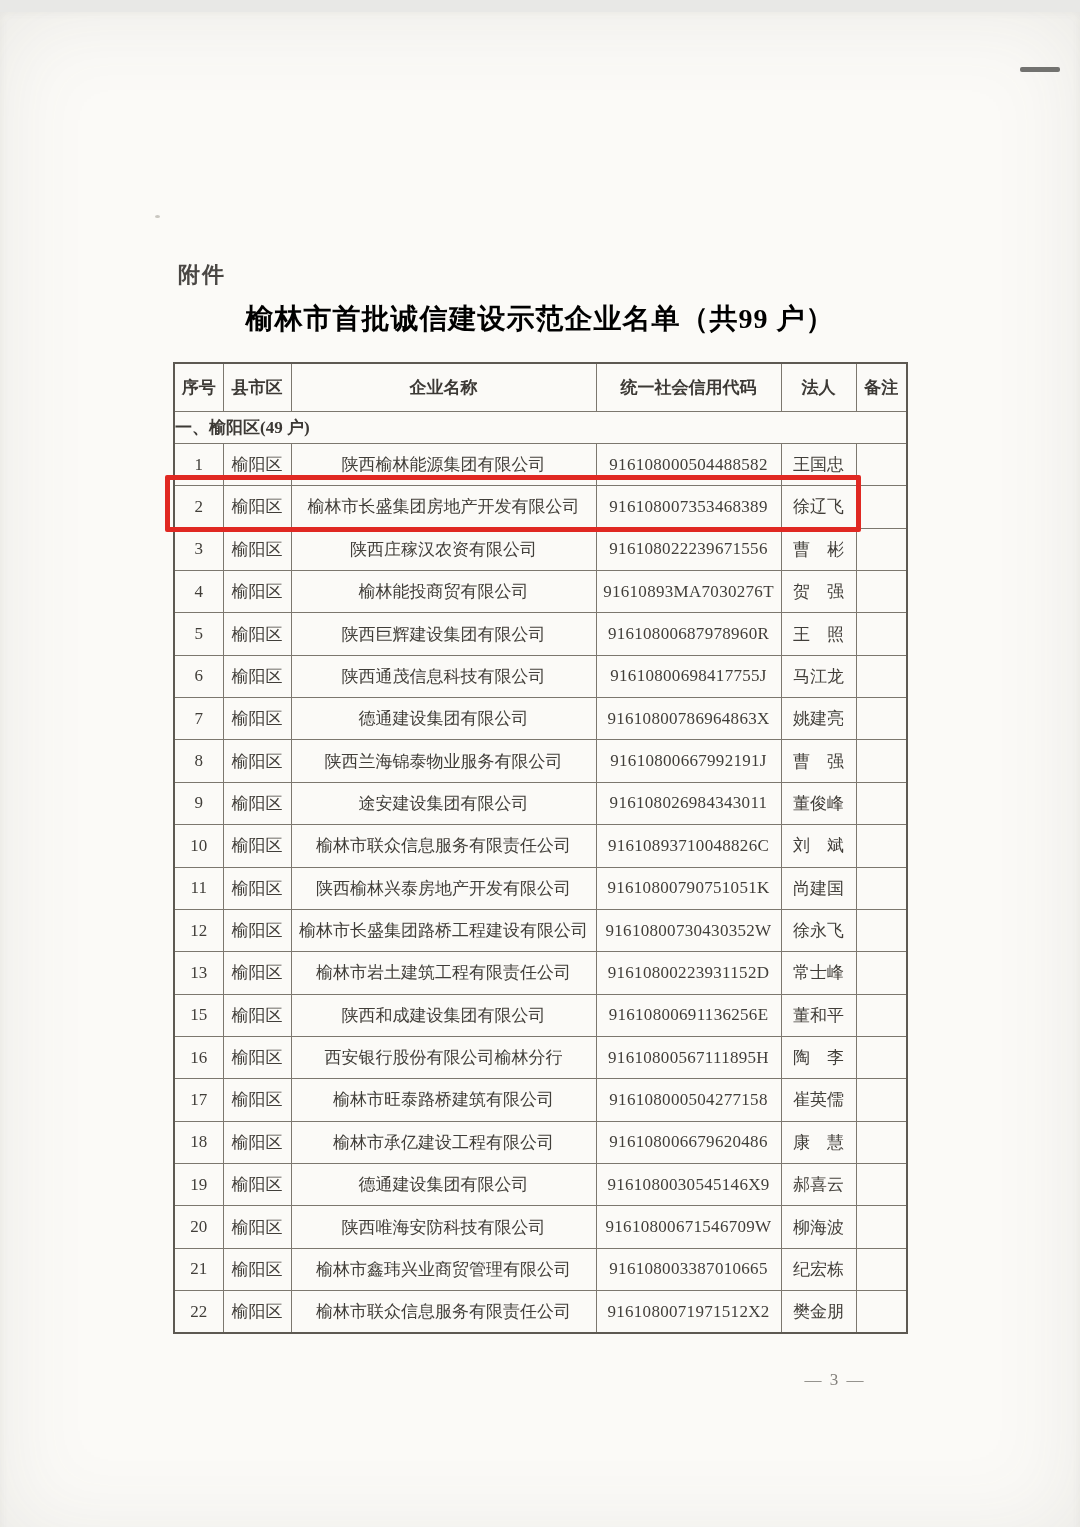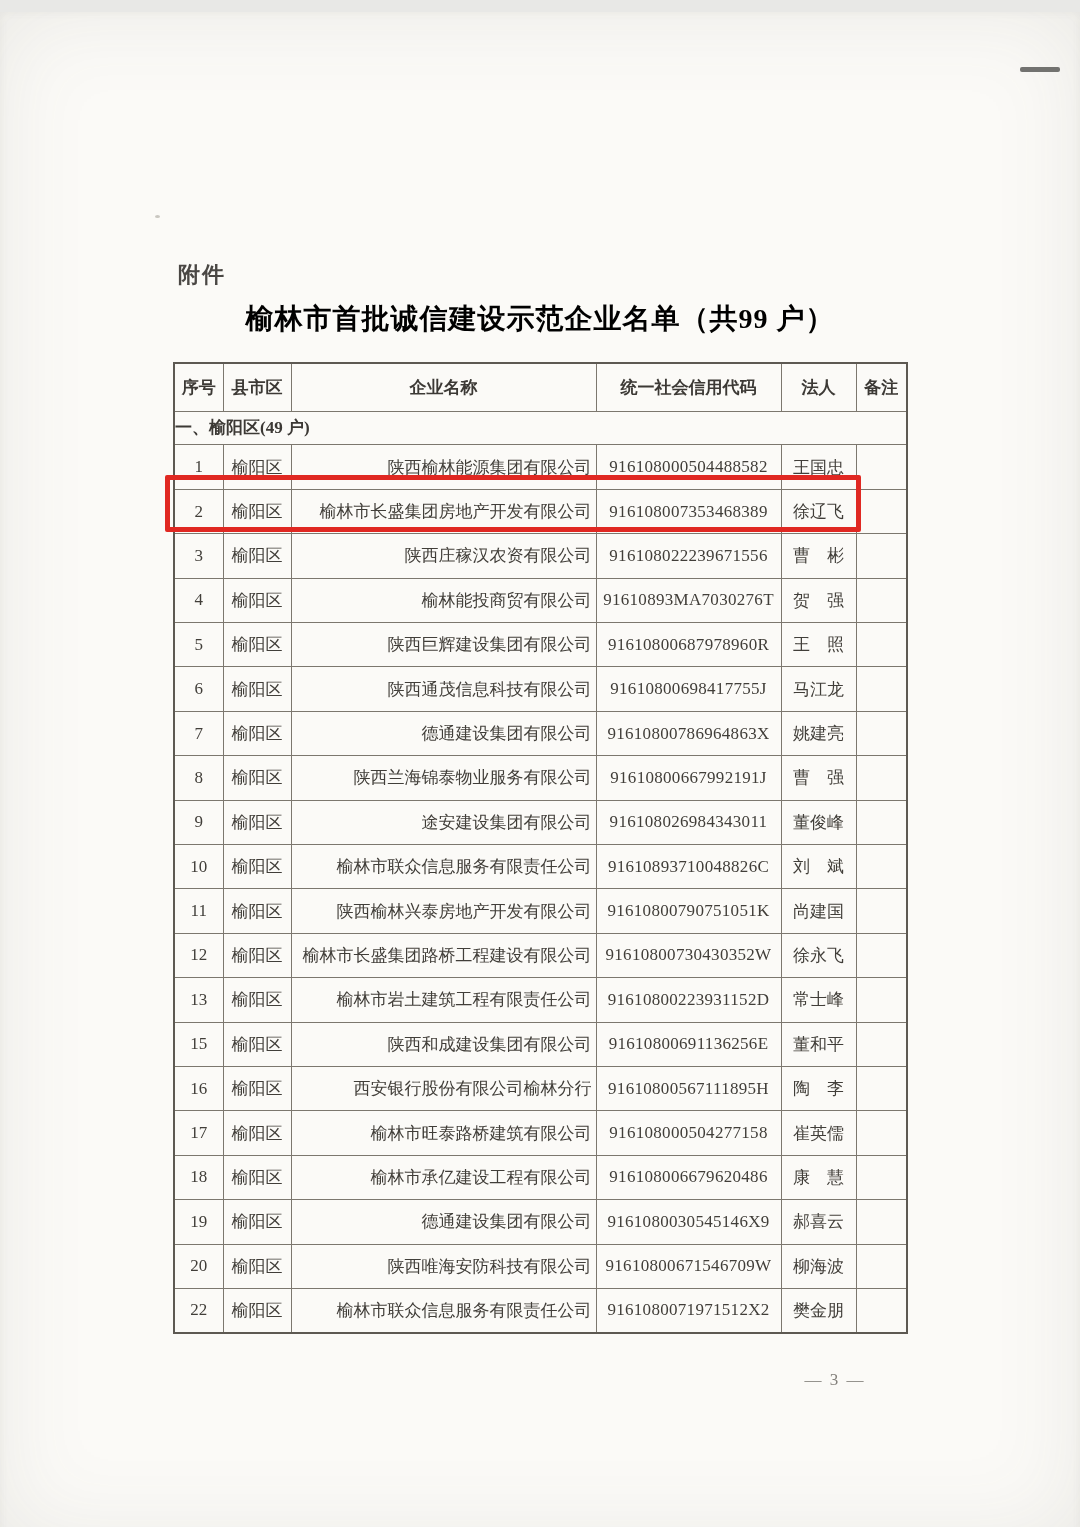--- a/index.html
+++ b/index.html
@@ -55,21 +55,21 @@
     font-weight:700;font-size:17px;text-align:center;color:#3c3935;
     background:transparent;
   }
   tr.section-row{height:31px;}
   tr.section-row td{
     text-align:left;font-weight:700;font-size:17px;padding-left:0;
     color:#3c3935;
   }
   tr.data-row{height:40.5px;}
   td.c-no, td.c-district, td.c-code, td.c-legal, td.c-remark{text-align:center;}
-  td.c-company{text-align:right;padding-left:7px;}
+  td.c-company{text-align:center;padding-left:7px;}
   td.c-code{letter-spacing:.3px;font-size:16.5px;color:#46433e;}
   .highlight-box{
     position:absolute;
     left:-8px;width:696px;
     border:5px solid #e02822;
     border-radius:2px;
     pointer-events:none;
     box-sizing:border-box;
   }
   .page-number{
@@ -260,20 +260,28 @@
           </tr>
           <tr class="data-row">
             <td class="c-no">20</td>
             <td class="c-district">榆阳区</td>
             <td class="c-company">陕西唯海安防科技有限公司</td>
             <td class="c-code">91610800671546709W</td>
             <td class="c-legal">柳海波</td>
             <td class="c-remark"></td>
           </tr>
           <tr class="data-row">
+            <td class="c-no">21</td>
+            <td class="c-district">榆阳区</td>
+            <td class="c-company">榆林市鑫玮兴业商贸管理有限公司</td>
+            <td class="c-code">916108003387010665</td>
+            <td class="c-legal">纪宏栋</td>
+            <td class="c-remark"></td>
+          </tr>
+          <tr class="data-row">
             <td class="c-no">22</td>
             <td class="c-district">榆阳区</td>
             <td class="c-company">榆林市联众信息服务有限责任公司</td>
             <td class="c-code">9161080071971512X2</td>
             <td class="c-legal">樊金朋</td>
             <td class="c-remark"></td>
           </tr>
         </tbody>
     </table>
     <div class="highlight-box" style="top: 112.5px; height: 57.5px; border-color: rgb(224, 40, 34);"></div>

